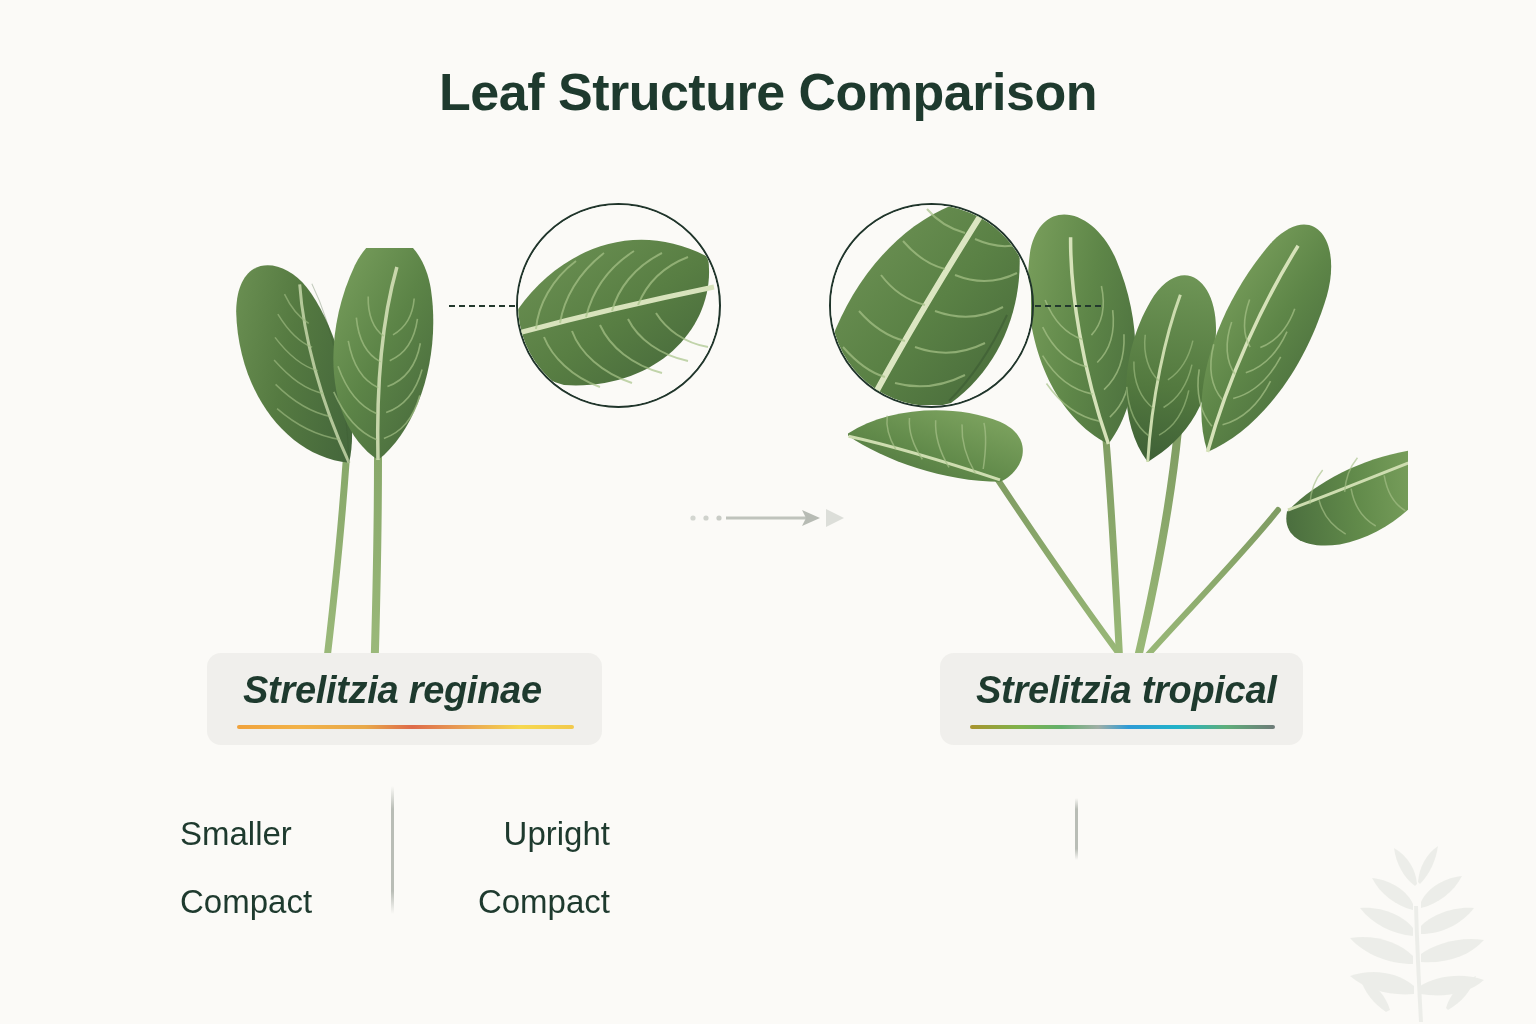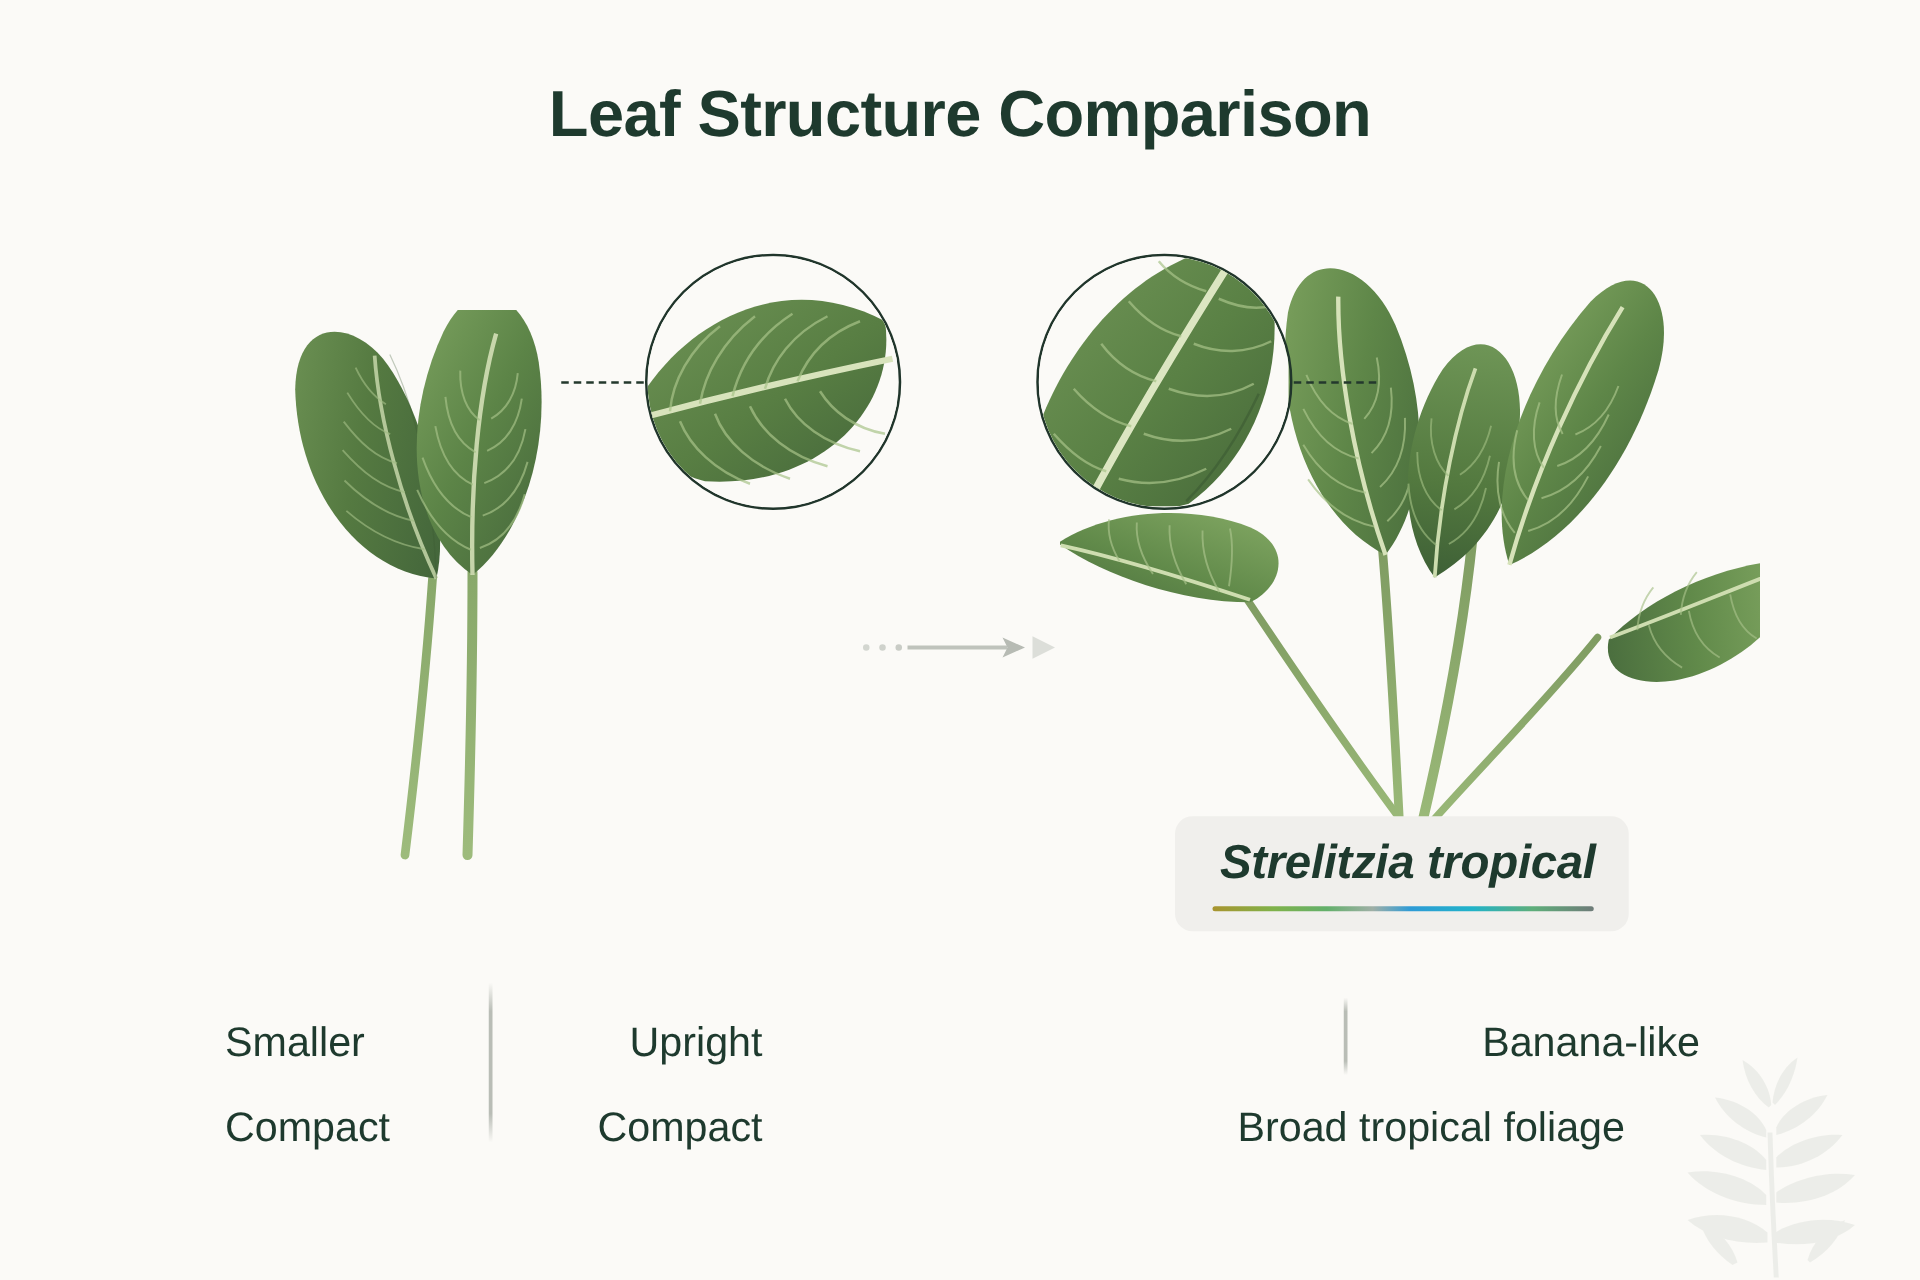--- a/index.html
+++ b/index.html
@@ -198,20 +198,24 @@
           <path d="M120 100 C 128 80 144 62 170 52"></path>
           <path d="M26 132 C 34 152 54 172 82 182"></path>
           <path d="M54 126 C 62 148 84 168 114 178"></path>
           <path d="M82 120 C 92 142 114 160 144 168"></path>
           <path d="M110 114 C 120 134 142 150 170 156"></path>
           <path d="M138 108 C 148 124 166 138 190 142"></path>
         </g>
       </svg>
     </div>
 
+    <div class="label-card label-left">
+      <div class="label-text">Strelitzia reginae</div>
+      <div class="label-rule rule-warm"></div>
+    </div>
 
     <div class="features feat-left">
       <div class="feat-row">
         <div class="feat-cell cell-r">Smaller</div>
         <div class="feat-cell cell-l">Upright</div>
       </div>
       <div class="feat-row">
         <div class="feat-cell cell-r">Compact</div>
         <div class="feat-cell cell-l">Compact</div>
       </div>
@@ -347,23 +351,21 @@
       </svg>
     </div>
 
     <div class="label-card label-right" style="left:172px;">
       <div class="label-text">Strelitzia tropical</div>
       <div class="label-rule rule-cool"></div>
     </div>
 
     <div class="features feat-right" style="left:162px;">
       <div class="feat-row">
-        <div class="feat-cell cell-l">Banana-like</div>
       </div>
-      <div class="feat-wide">Broad tropical foliage</div>
     </div>
     <div class="vdivider vdiv-right" style="left:307px;"></div>
   </div>
 
   <svg class="arrow" viewBox="0 0 160 30">
     <circle cx="5" cy="15" r="2.6" fill="#D3D6D0"></circle>
     <circle cx="18" cy="15" r="2.6" fill="#CFD2CC"></circle>
     <circle cx="31" cy="15" r="2.6" fill="#C9CCC6"></circle>
     <line x1="38" y1="15" x2="118" y2="15" stroke="#BFC3BC" stroke-width="3.2"></line>
     <path d="M114 7 L132 15 L114 23 L118 15 Z" fill="#B7BBB4"></path>

